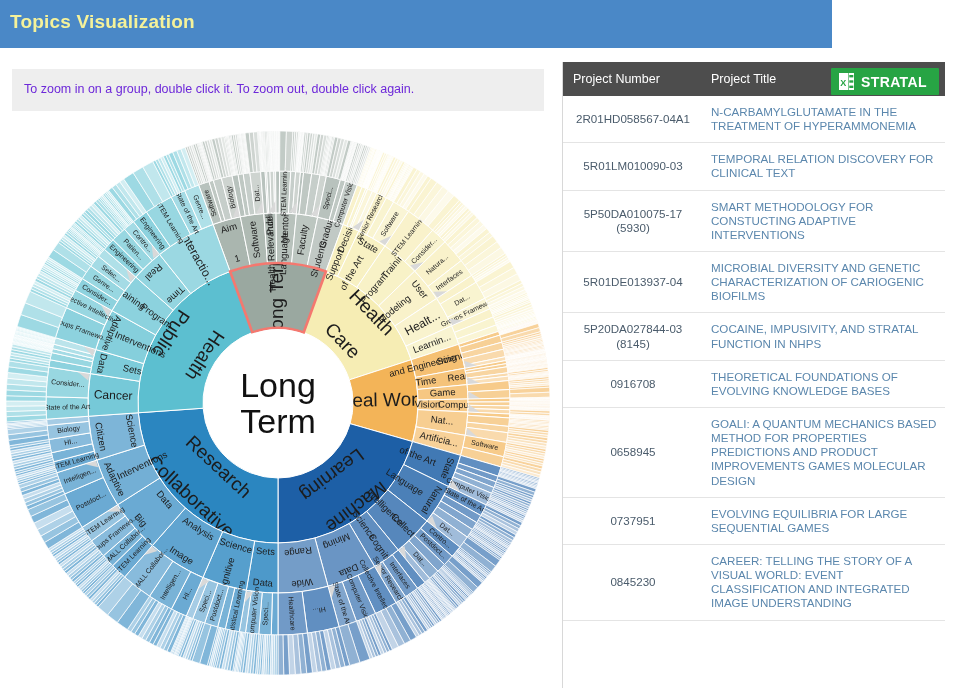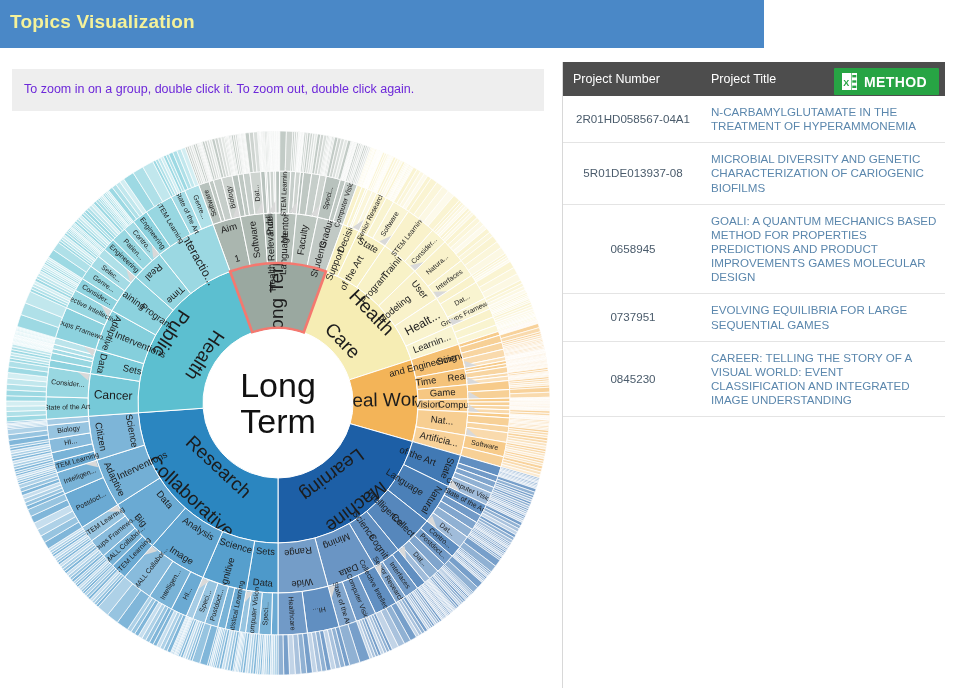--- a/index.html
+++ b/index.html
@@ -4,21 +4,21 @@
 <style>
   html,body{margin:0;padding:0;}
   body{
     width:960px;height:688px;overflow:hidden;background:#ffffff;
     font-family:"Liberation Sans","DejaVu Sans",sans-serif;
   }
   #app{position:relative;width:960px;height:688px;}
 
   
   .appbar{
-    position:absolute;left:0;top:0;width:764px;height:48px;
+    position:absolute;left:0;top:0;width:832px;height:48px;
     background:#4a88c7;box-sizing:border-box;
   }
   .appbar .title{
     position:absolute;left:10px;top:11px;
     font-size:19px;font-weight:bold;color:#f5f29a;letter-spacing:.2px;
     white-space:nowrap;
   }
 
   
   .left-panel{position:absolute;left:0;top:48px;width:556px;height:640px;background:#fff;}
@@ -1148,33 +1148,49 @@
               <span class="xls-icon">
                 <svg width="15" height="17" viewBox="0 0 15 17">
                   <rect x="0" y="0" width="9" height="17" fill="#ffffff"></rect>
                   <text x="4.5" y="12.5" font-size="9" font-weight="bold" text-anchor="middle" fill="#27a444" font-family="Liberation Sans, sans-serif">X</text>
                   <rect x="9.6" y="0" width="5.4" height="17" fill="#ffffff"></rect>
                   <rect x="10.3" y="2" width="4" height="2.4" fill="#27a444"></rect>
                   <rect x="10.3" y="7.3" width="4" height="2.4" fill="#27a444"></rect>
                   <rect x="10.3" y="12.6" width="4" height="2.4" fill="#27a444"></rect>
                 </svg>
               </span>
-              <span>METHOD</span>
+              <span>STRATAL</span>
             </button>
           </th>
         </tr>
       </thead>
       <tbody id="tbody">
           <tr>
             <td class="num">2R01HD058567-04A1</td>
             <td class="title">N-CARBAMYLGLUTAMATE IN THE TREATMENT OF HYPERAMMONEMIA</td>
           </tr>
           <tr>
-            <td class="num">5R01DE013937-08</td>
+            <td class="num">5R01LM010090-03</td>
+            <td class="title">TEMPORAL RELATION DISCOVERY FOR CLINICAL TEXT</td>
+          </tr>
+          <tr>
+            <td class="num">5P50DA010075-17 (5930)</td>
+            <td class="title">SMART METHODOLOGY FOR CONSTUCTING ADAPTIVE INTERVENTIONS</td>
+          </tr>
+          <tr>
+            <td class="num">5R01DE013937-04</td>
             <td class="title">MICROBIAL DIVERSITY AND GENETIC CHARACTERIZATION OF CARIOGENIC BIOFILMS</td>
+          </tr>
+          <tr>
+            <td class="num">5P20DA027844-03 (8145)</td>
+            <td class="title">COCAINE, IMPUSIVITY, AND STRATAL FUNCTION IN NHPS</td>
+          </tr>
+          <tr>
+            <td class="num">0916708</td>
+            <td class="title">THEORETICAL FOUNDATIONS OF EVOLVING KNOWLEDGE BASES</td>
           </tr>
           <tr>
             <td class="num">0658945</td>
             <td class="title">GOALI: A QUANTUM MECHANICS BASED METHOD FOR PROPERTIES PREDICTIONS AND PRODUCT IMPROVEMENTS GAMES MOLECULAR DESIGN</td>
           </tr>
           <tr>
             <td class="num">0737951</td>
             <td class="title">EVOLVING EQUILIBRIA FOR LARGE SEQUENTIAL GAMES</td>
           </tr>
           <tr>

